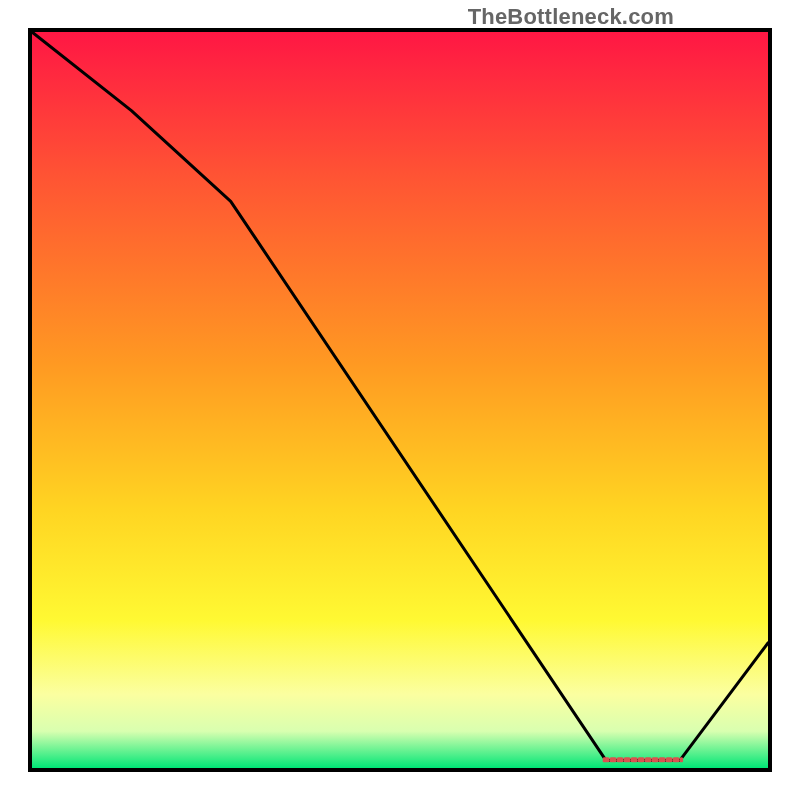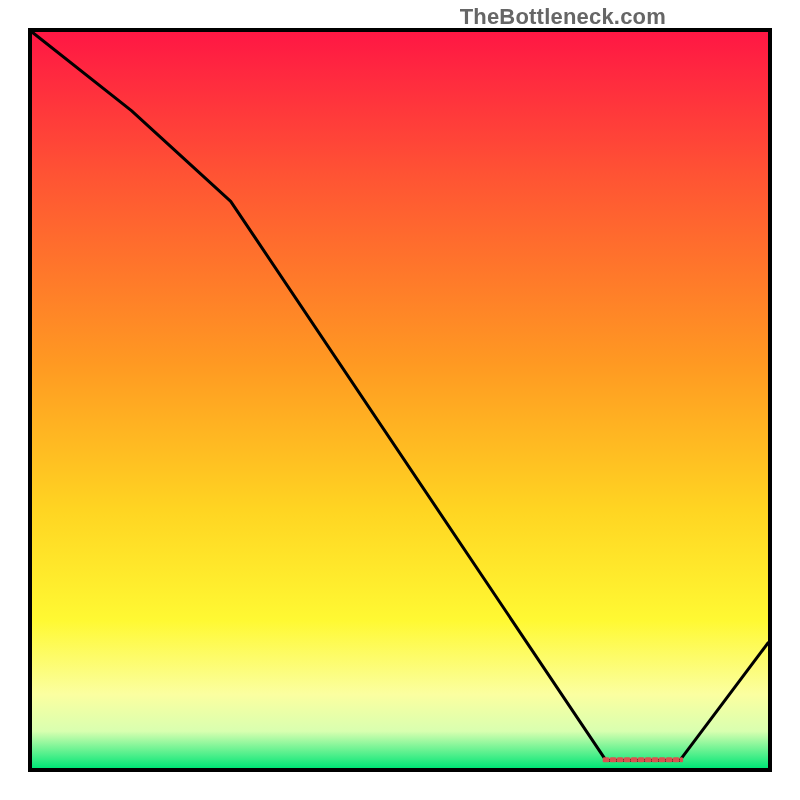--- a/index.html
+++ b/index.html
@@ -8,20 +8,21 @@
     width: 800px;
     height: 800px;
     background: #ffffff;
     font-family: Arial, Helvetica, sans-serif;
     overflow: hidden;
   }
   .container {
     position: relative;
     width: 676px;
     height: 800px;
+    padding-left: 8px;
   }
   .watermark {
     position: absolute;
     top: 4px;
     right: 10px;
     font-size: 22px;
     font-weight: bold;
     color: #666666;
     z-index: 10;
     letter-spacing: 0.2px;

